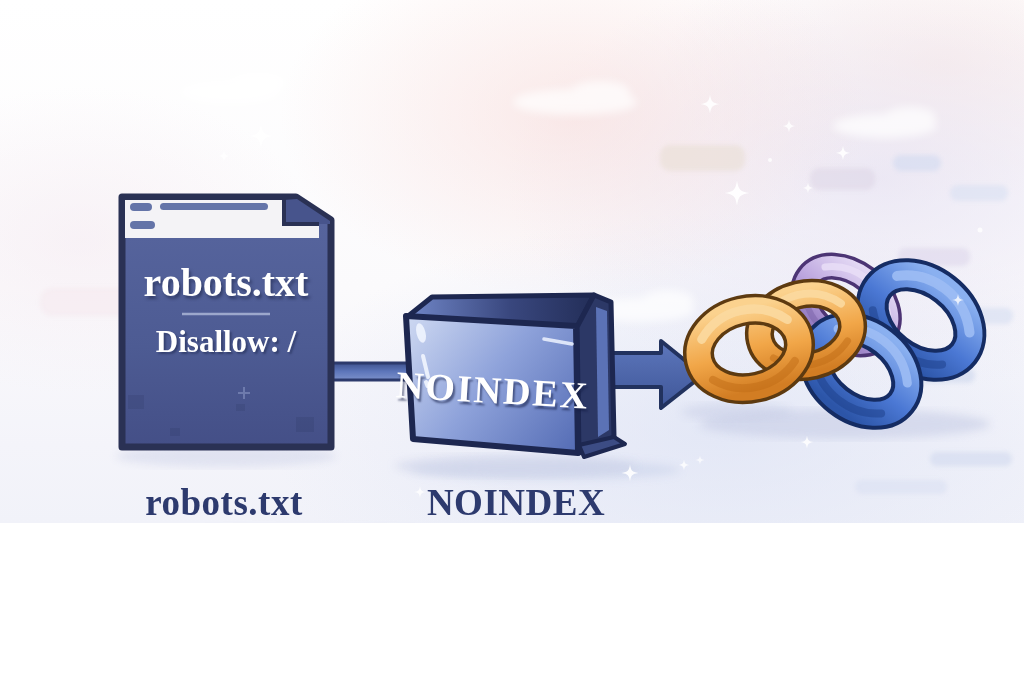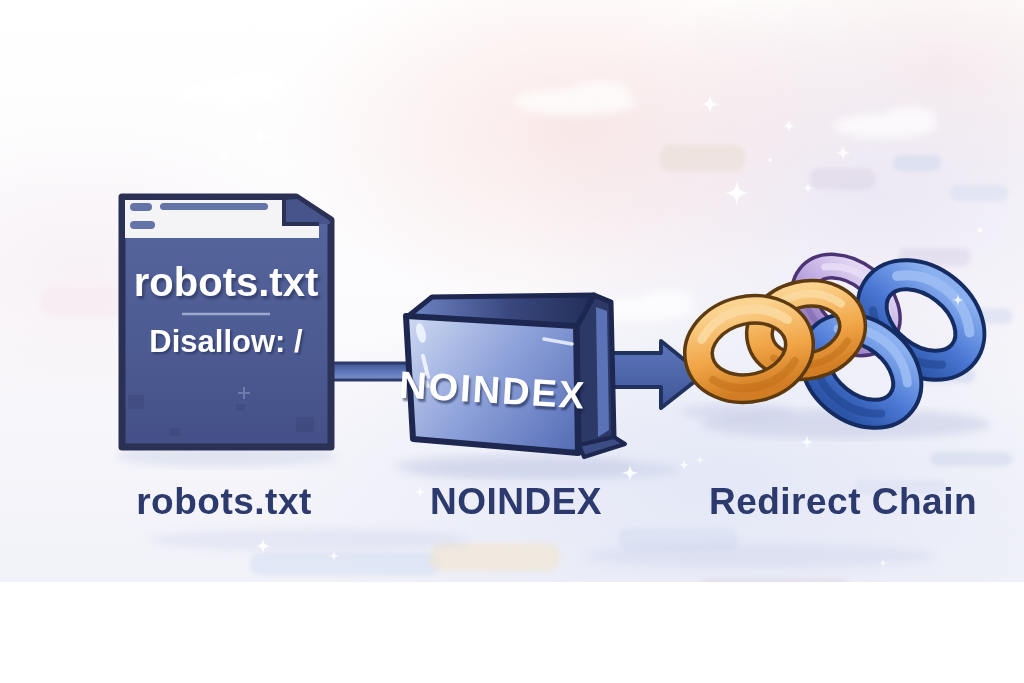--- a/index.html
+++ b/index.html
@@ -1,20 +1,20 @@
 <!DOCTYPE html>
 <html><head>
 <meta charset="utf-8">
 <style>
   html,body { margin:0; padding:0; }
   #stage {
     position: relative;
-    width: 1024px; height: 582px;
+    width: 1024px; height: 523px;
     overflow: hidden;
-    font-family: Liberation Sans, sans-serif;
+    font-family: Liberation Serif, serif;
     background:
       radial-gradient(420px 260px at 56% 22%, rgba(247,216,214,0.55), rgba(247,216,214,0) 70%),
       radial-gradient(520px 300px at 86% 34%, rgba(226,221,240,0.62), rgba(226,221,240,0) 72%),
       radial-gradient(620px 300px at 70% 82%, rgba(213,221,243,0.55), rgba(213,221,243,0) 72%),
       radial-gradient(340px 220px at 8% 46%, rgba(243,230,238,0.45), rgba(243,230,238,0) 70%),
       radial-gradient(400px 200px at 92% 12%, rgba(248,226,222,0.5), rgba(248,226,222,0) 70%),
       linear-gradient(180deg, #ffffff 0%, #fbfafc 55%, #f4f4fa 85%, #f1f2f9 100%);
   }
   svg { position:absolute; left:0; top:0; }
   .doc-title   { font-weight:bold; fill:#ffffff; text-shadow: 2px 3px 3px rgba(23,32,66,0.5); }
@@ -219,14 +219,13 @@
       <use href="#spark" transform="translate(334 556) scale(0.45)" opacity="0.8"></use>
       <use href="#spark" transform="translate(420 492) scale(0.5)" opacity="0.8"></use>
       <use href="#spark" transform="translate(883 563) scale(0.4)" opacity="0.7"></use>
       <circle cx="980" cy="230" r="2.5" opacity="0.8"></circle>
       <circle cx="770" cy="160" r="2" opacity="0.8"></circle>
     </g>
   </svg>
 
   <div class="caption" style="left:224px; top:481px;">robots.txt</div>
   <div class="caption" style="left:516px; top:481px;">NOINDEX</div>
-  <div class="caption" style="left:843px; top:481px;">Redirect Chain</div>
 </div>
 
 </body></html>

